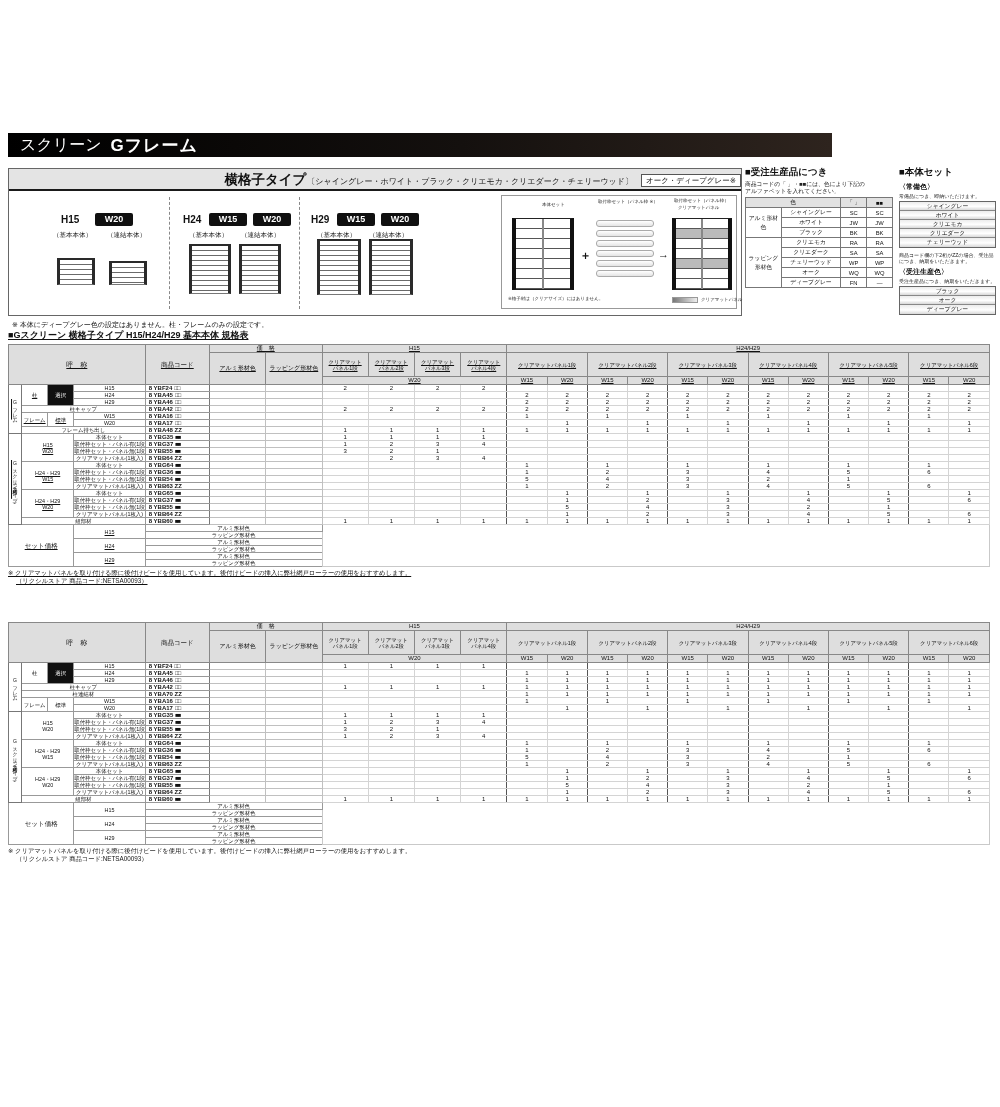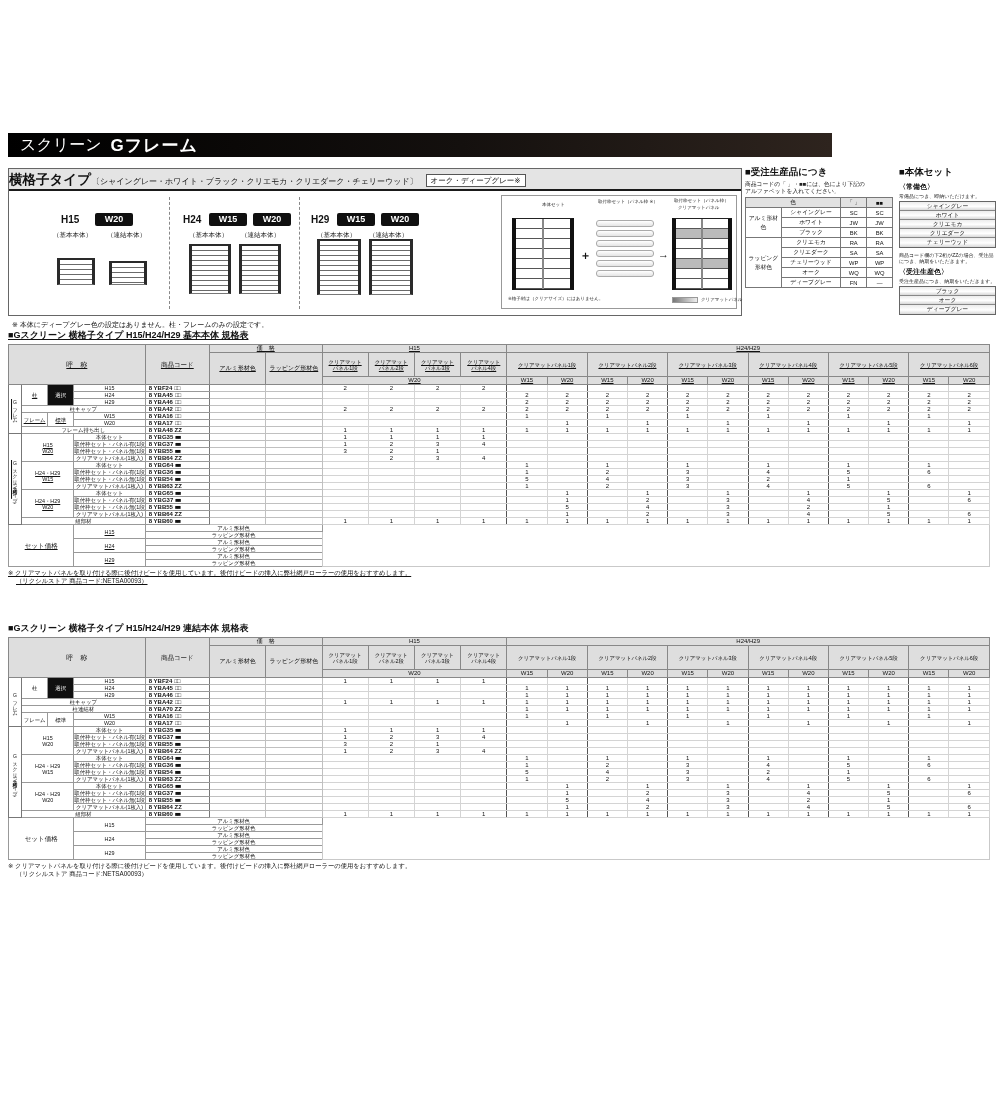--- a/index.html
+++ b/index.html
@@ -9,21 +9,21 @@
 
   
   .titlebar { position:absolute; left:8px; top:133px; width:824px; height:24px;
               background:linear-gradient(90deg,#000 0%,#14100e 55%,#2e241e 100%);
               color:#fff; display:flex; align-items:center; padding-left:12px; }
   .titlebar .cat { font-size:16px; margin-right:9px; }
   .titlebar .name { font-size:17px; font-weight:bold; letter-spacing:1px; }
 
   
   .typesec { position:absolute; left:8px; top:168px; width:734px; height:148px; border:1px solid #666; background:#fff; }
-  .typesec .hd { height:22px; background:#e4e4e4; border-bottom:2px solid #1a1a1a; text-align:left; font-size:8px; line-height:21px; white-space:nowrap; }
+  .typesec .hd { height:22px; background:#e4e4e4; border-bottom:2px solid #1a1a1a; text-align:right; font-size:8px; line-height:21px; white-space:nowrap; }
   .typesec .hd b { font-size:13.5px; margin-right:1px; }
   .optchip { display:inline-block; border:1px solid #555; padding:0 4px; font-size:7.5px; line-height:11px; margin-left:8px; vertical-align:1px; background:#fff; }
   .vsep { position:absolute; top:28px; bottom:6px; border-left:1px dashed #888; }
   .panel { position:absolute; top:22px; height:120px; }
   .hlabel { position:absolute; font-size:10px; font-weight:bold; }
   .wchip { position:absolute; width:38px; height:13px; background:#101010; color:#fff; font-size:9px; font-weight:bold;
            text-align:center; line-height:13px; border-radius:2px; }
   .capt { position:absolute; font-size:6.5px; color:#222; }
   .screen { position:absolute; border-left:3px solid #2a2a2a; border-right:3px solid #2a2a2a; border-top:2px solid #2a2a2a; border-bottom:1px solid #777;
             background:repeating-linear-gradient(180deg,#fff 0 4px,#6a6a6a 4px 5px); }
@@ -770,21 +770,20 @@
           </tr>
     </tbody>
       </table>
     <div class="tfoot">
       <div>※ クリアマットパネルを取り付ける際に後付けビードを使用しています。後付けビードの挿入に弊社網戸ローラーの使用をおすすめします。</div>
       <div class="l2">（リクシルストア 商品コード:NETSA00093）</div>
     </div>
   </div>
 
   <div class="tblock" style="top:622px;">
-    <div class="ttitle">■Gスクリーン 横格子タイプ H15/H24/H29 連結本体 規格表</div>
     <table class="grid">
       <colgroup>
         <col style="width:13px">
           <col style="width:26px">
           <col style="width:26px">
           <col style="width:71px">
         <col style="width:64px">
           <col style="width:56px">
           <col style="width:56px">
         <col style="width:46px">

